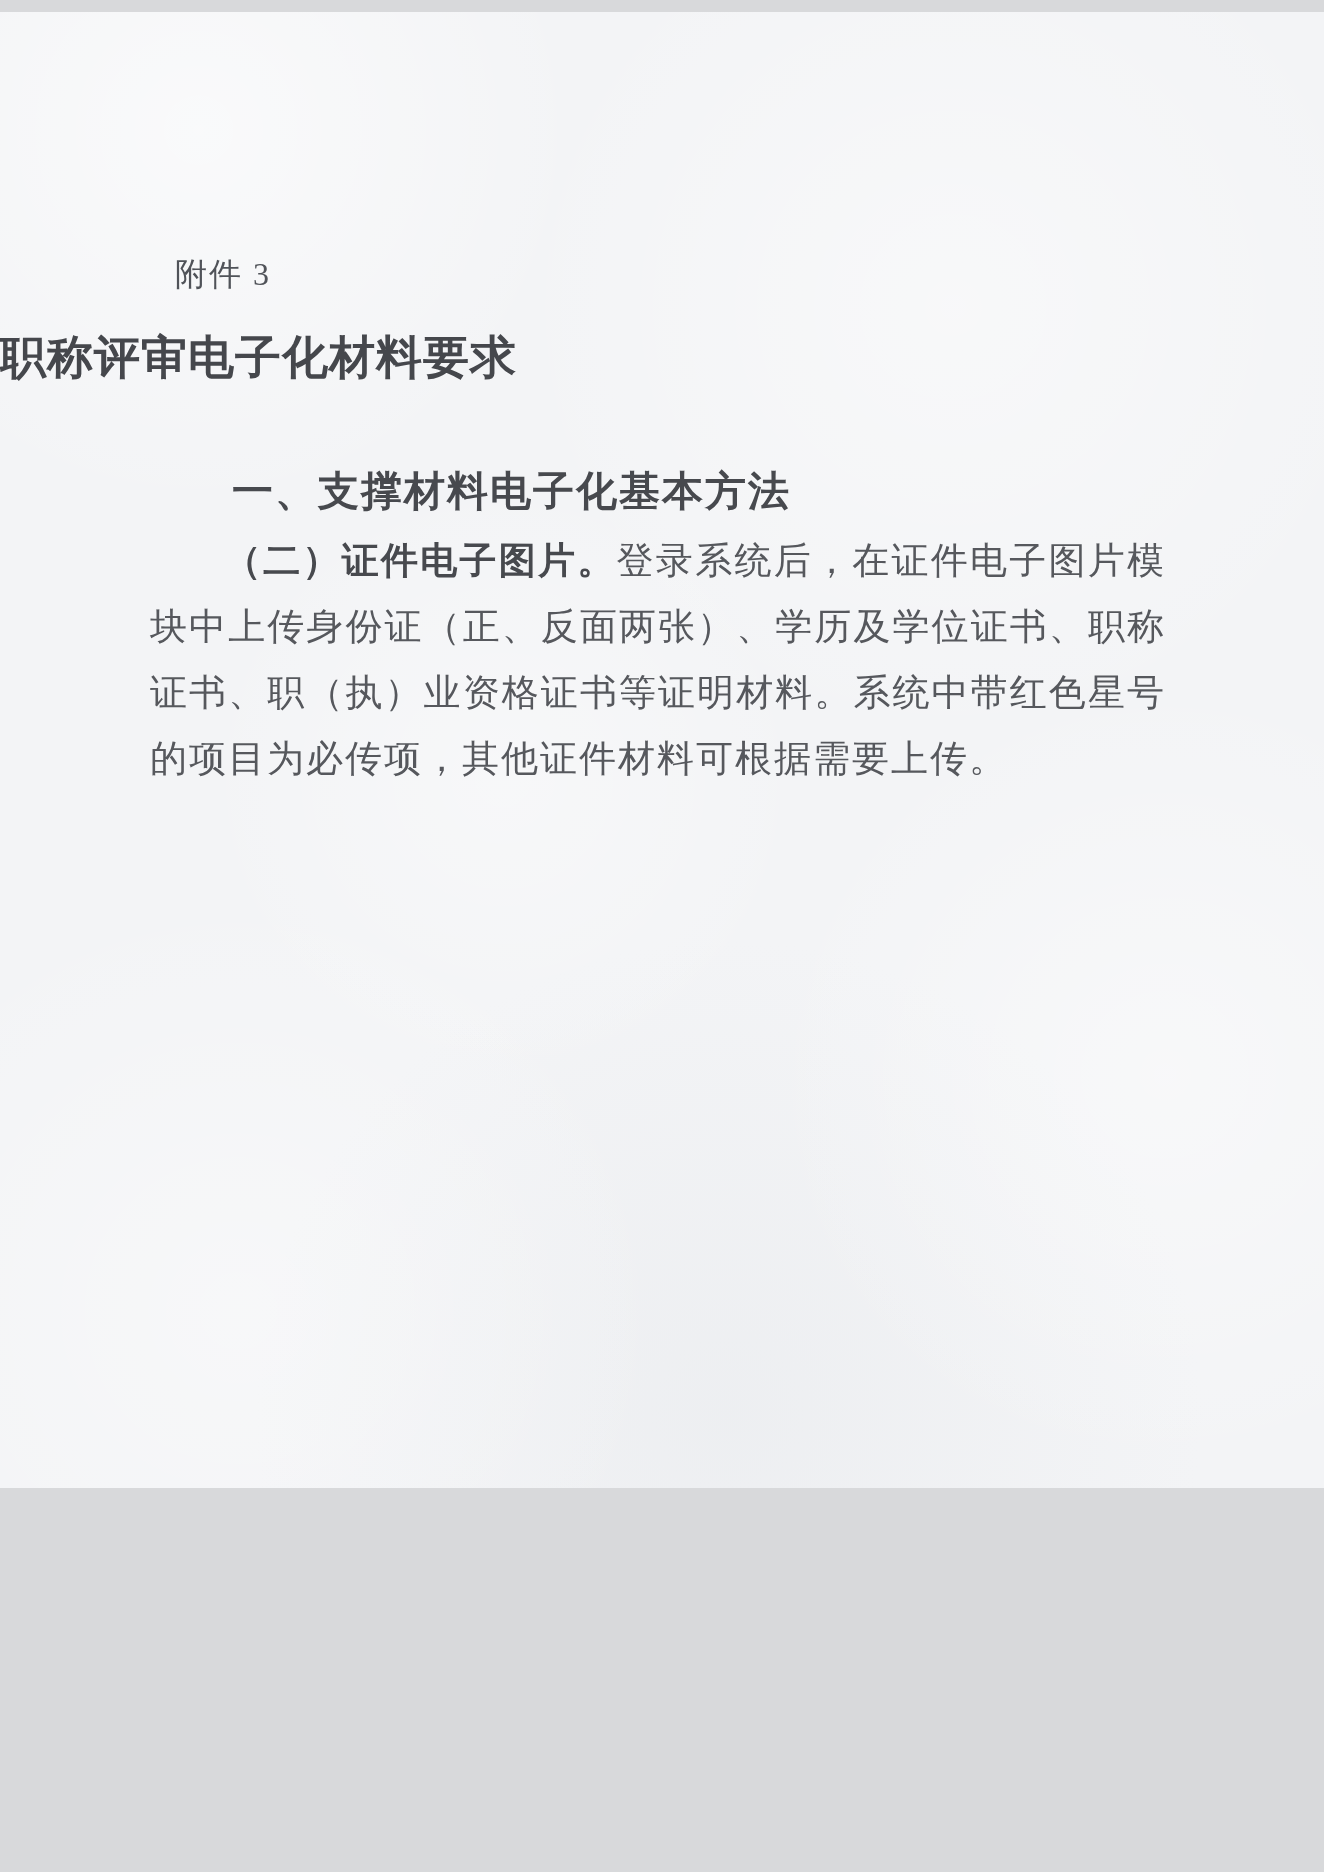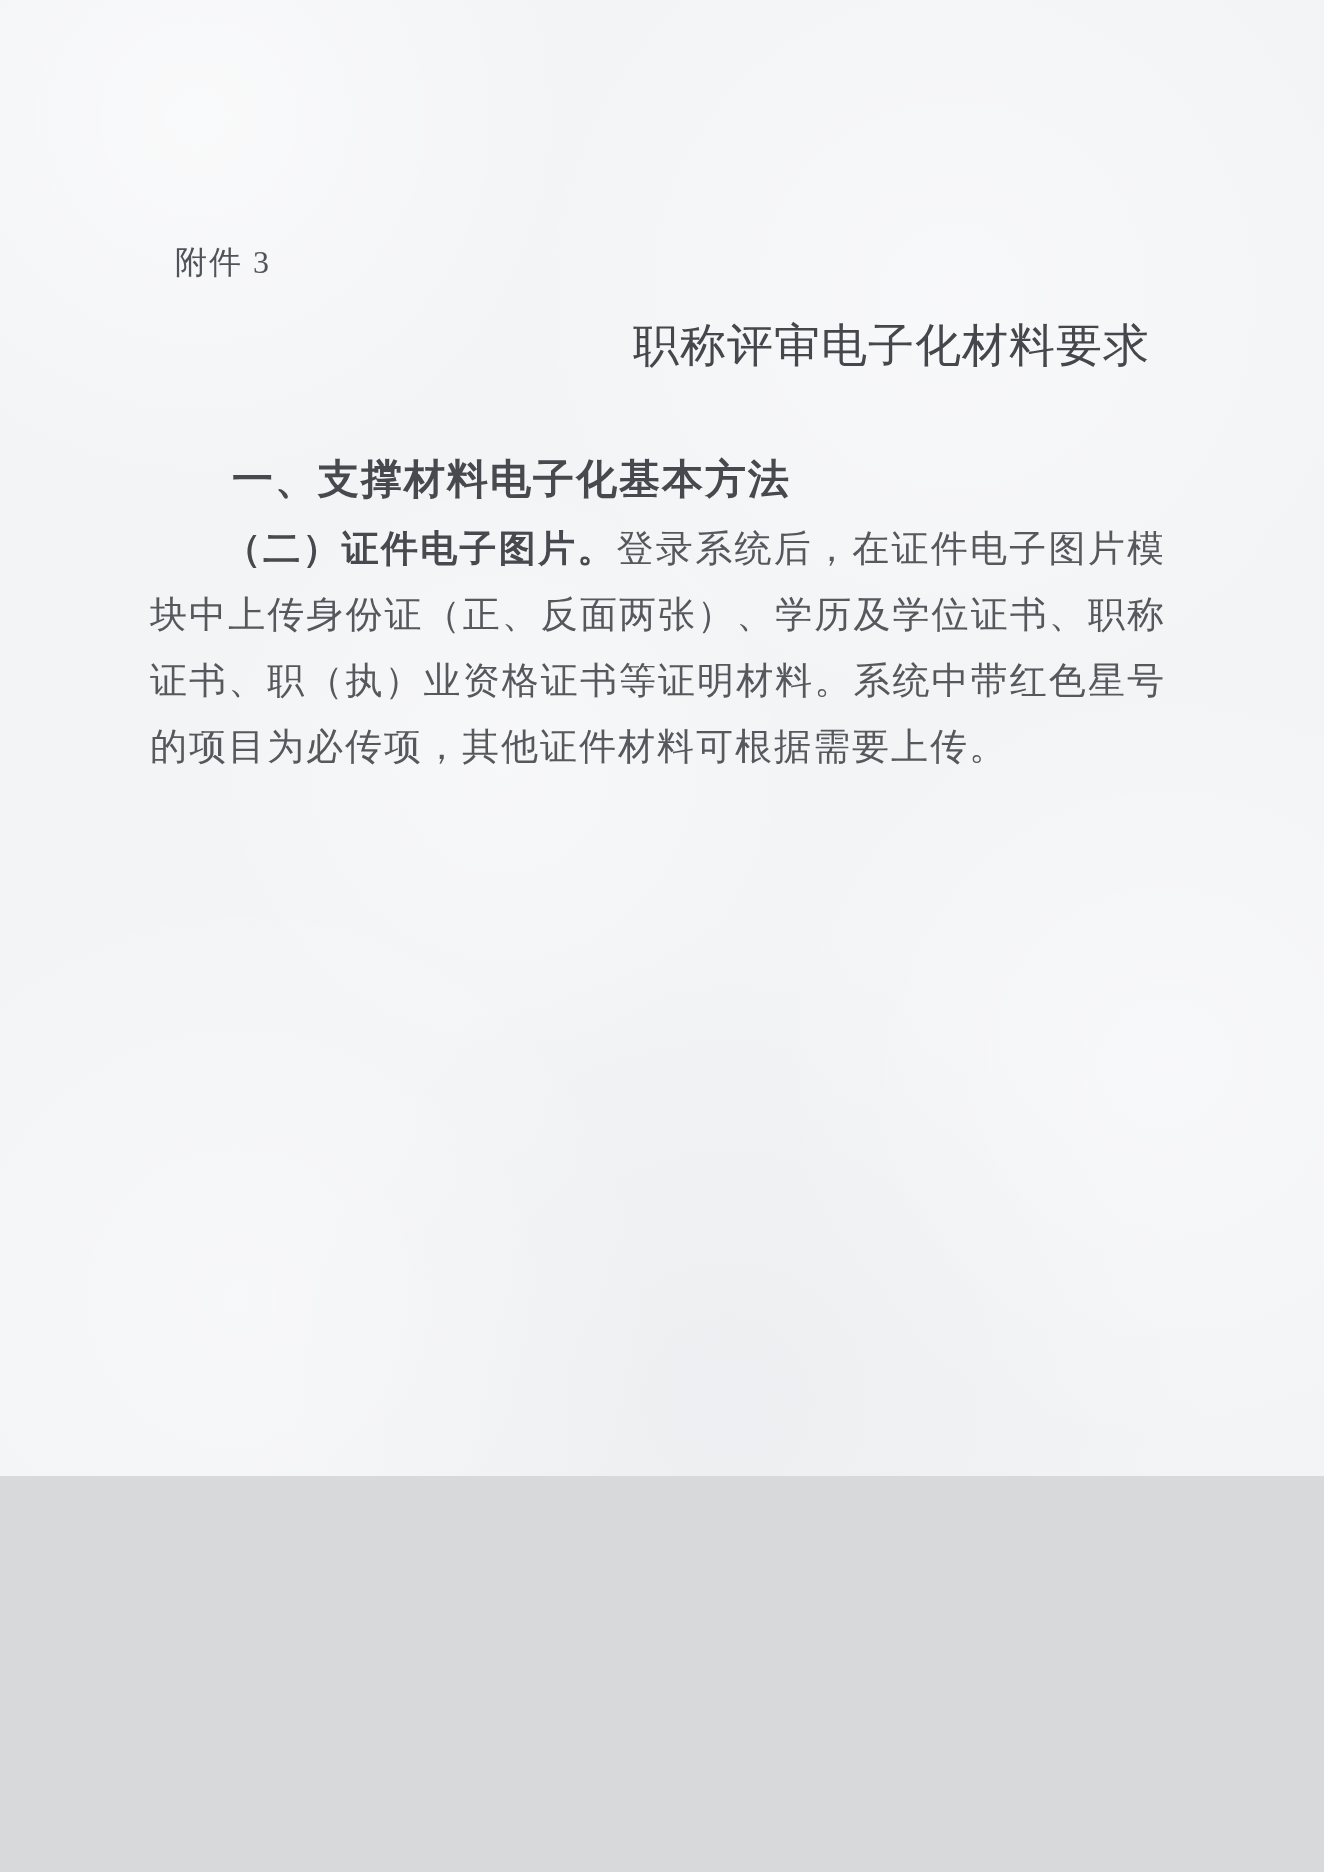--- a/index.html
+++ b/index.html
@@ -4,21 +4,21 @@
 <style>
   html, body {
     margin: 0;
     padding: 0;
     background: #d8d9db;
   }
   .page {
     position: relative;
     width: 1324px;
     height: 1476px;
-    margin: 0 auto;
+    margin: 12px auto;
     overflow: hidden;
     background-color: #f3f4f6;
     background-image:
       radial-gradient(circle at 15% 8%,  rgba(255,255,255,0.55) 0, rgba(255,255,255,0) 22%),
       radial-gradient(circle at 72% 20%, rgba(255,255,255,0.40) 0, rgba(255,255,255,0) 30%),
       radial-gradient(circle at 38% 52%, rgba(255,255,255,0.35) 0, rgba(255,255,255,0) 28%),
       radial-gradient(circle at 88% 72%, rgba(255,255,255,0.40) 0, rgba(255,255,255,0) 26%),
       radial-gradient(circle at 18% 88%, rgba(255,255,255,0.35) 0, rgba(255,255,255,0) 26%),
       radial-gradient(circle at 55% 95%, rgba(233,235,238,0.6) 0, rgba(233,235,238,0) 30%);
     font-family: "Liberation Serif", "DejaVu Serif", serif;
@@ -31,24 +31,24 @@
     font-size: 32px;
     line-height: 36px;
     letter-spacing: 2px;
     color: #505359;
   }
   .doc-title {
     position: absolute;
     left: 0;
     top: 286px;
     width: 1150px;
-    text-align: right;
+    text-align: left;
     font-size: 46px;
     line-height: 58px;
-    font-weight: normal;
+    font-weight: bold;
     letter-spacing: 1px;
     color: #45474c;
   }
   .doc-body {
     position: absolute;
     left: 150px;
     top: 441px;
     width: 1016px;
     font-size: 37px;
     line-height: 66px;

